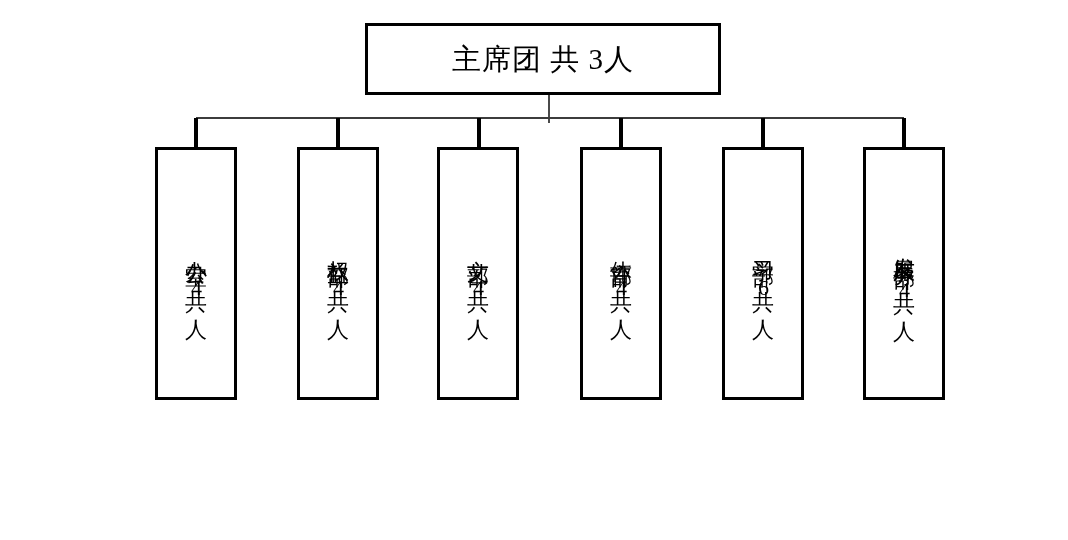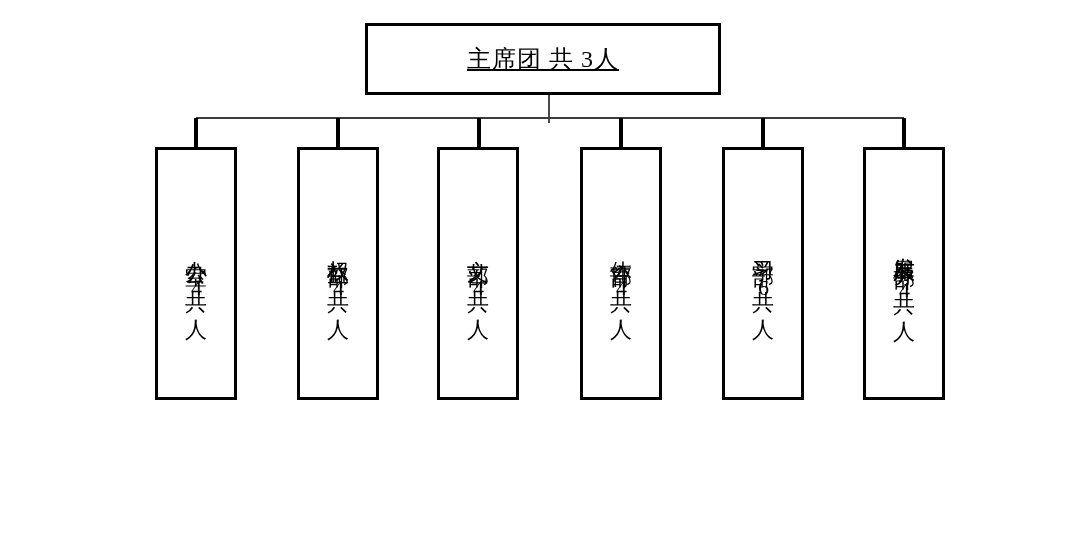--- a/index.html
+++ b/index.html
@@ -24,25 +24,24 @@
     width: 356px;
     height: 72px;
     box-sizing: border-box;
     border: 3px solid #000000;
     background: #ffffff;
     display: flex;
     align-items: center;
     justify-content: center;
   }
   .root-box .label {
-    font-size: 24px;
+    font-size: 29px;
     line-height: 1;
     letter-spacing: 1px;
     white-space: pre;
-    text-decoration: underline;
   }
   
   .stem {
     position: absolute;
     left: 548px;
     top: 95px;
     width: 2px;
     height: 28px;
     background: #4a4a4a;
   }

